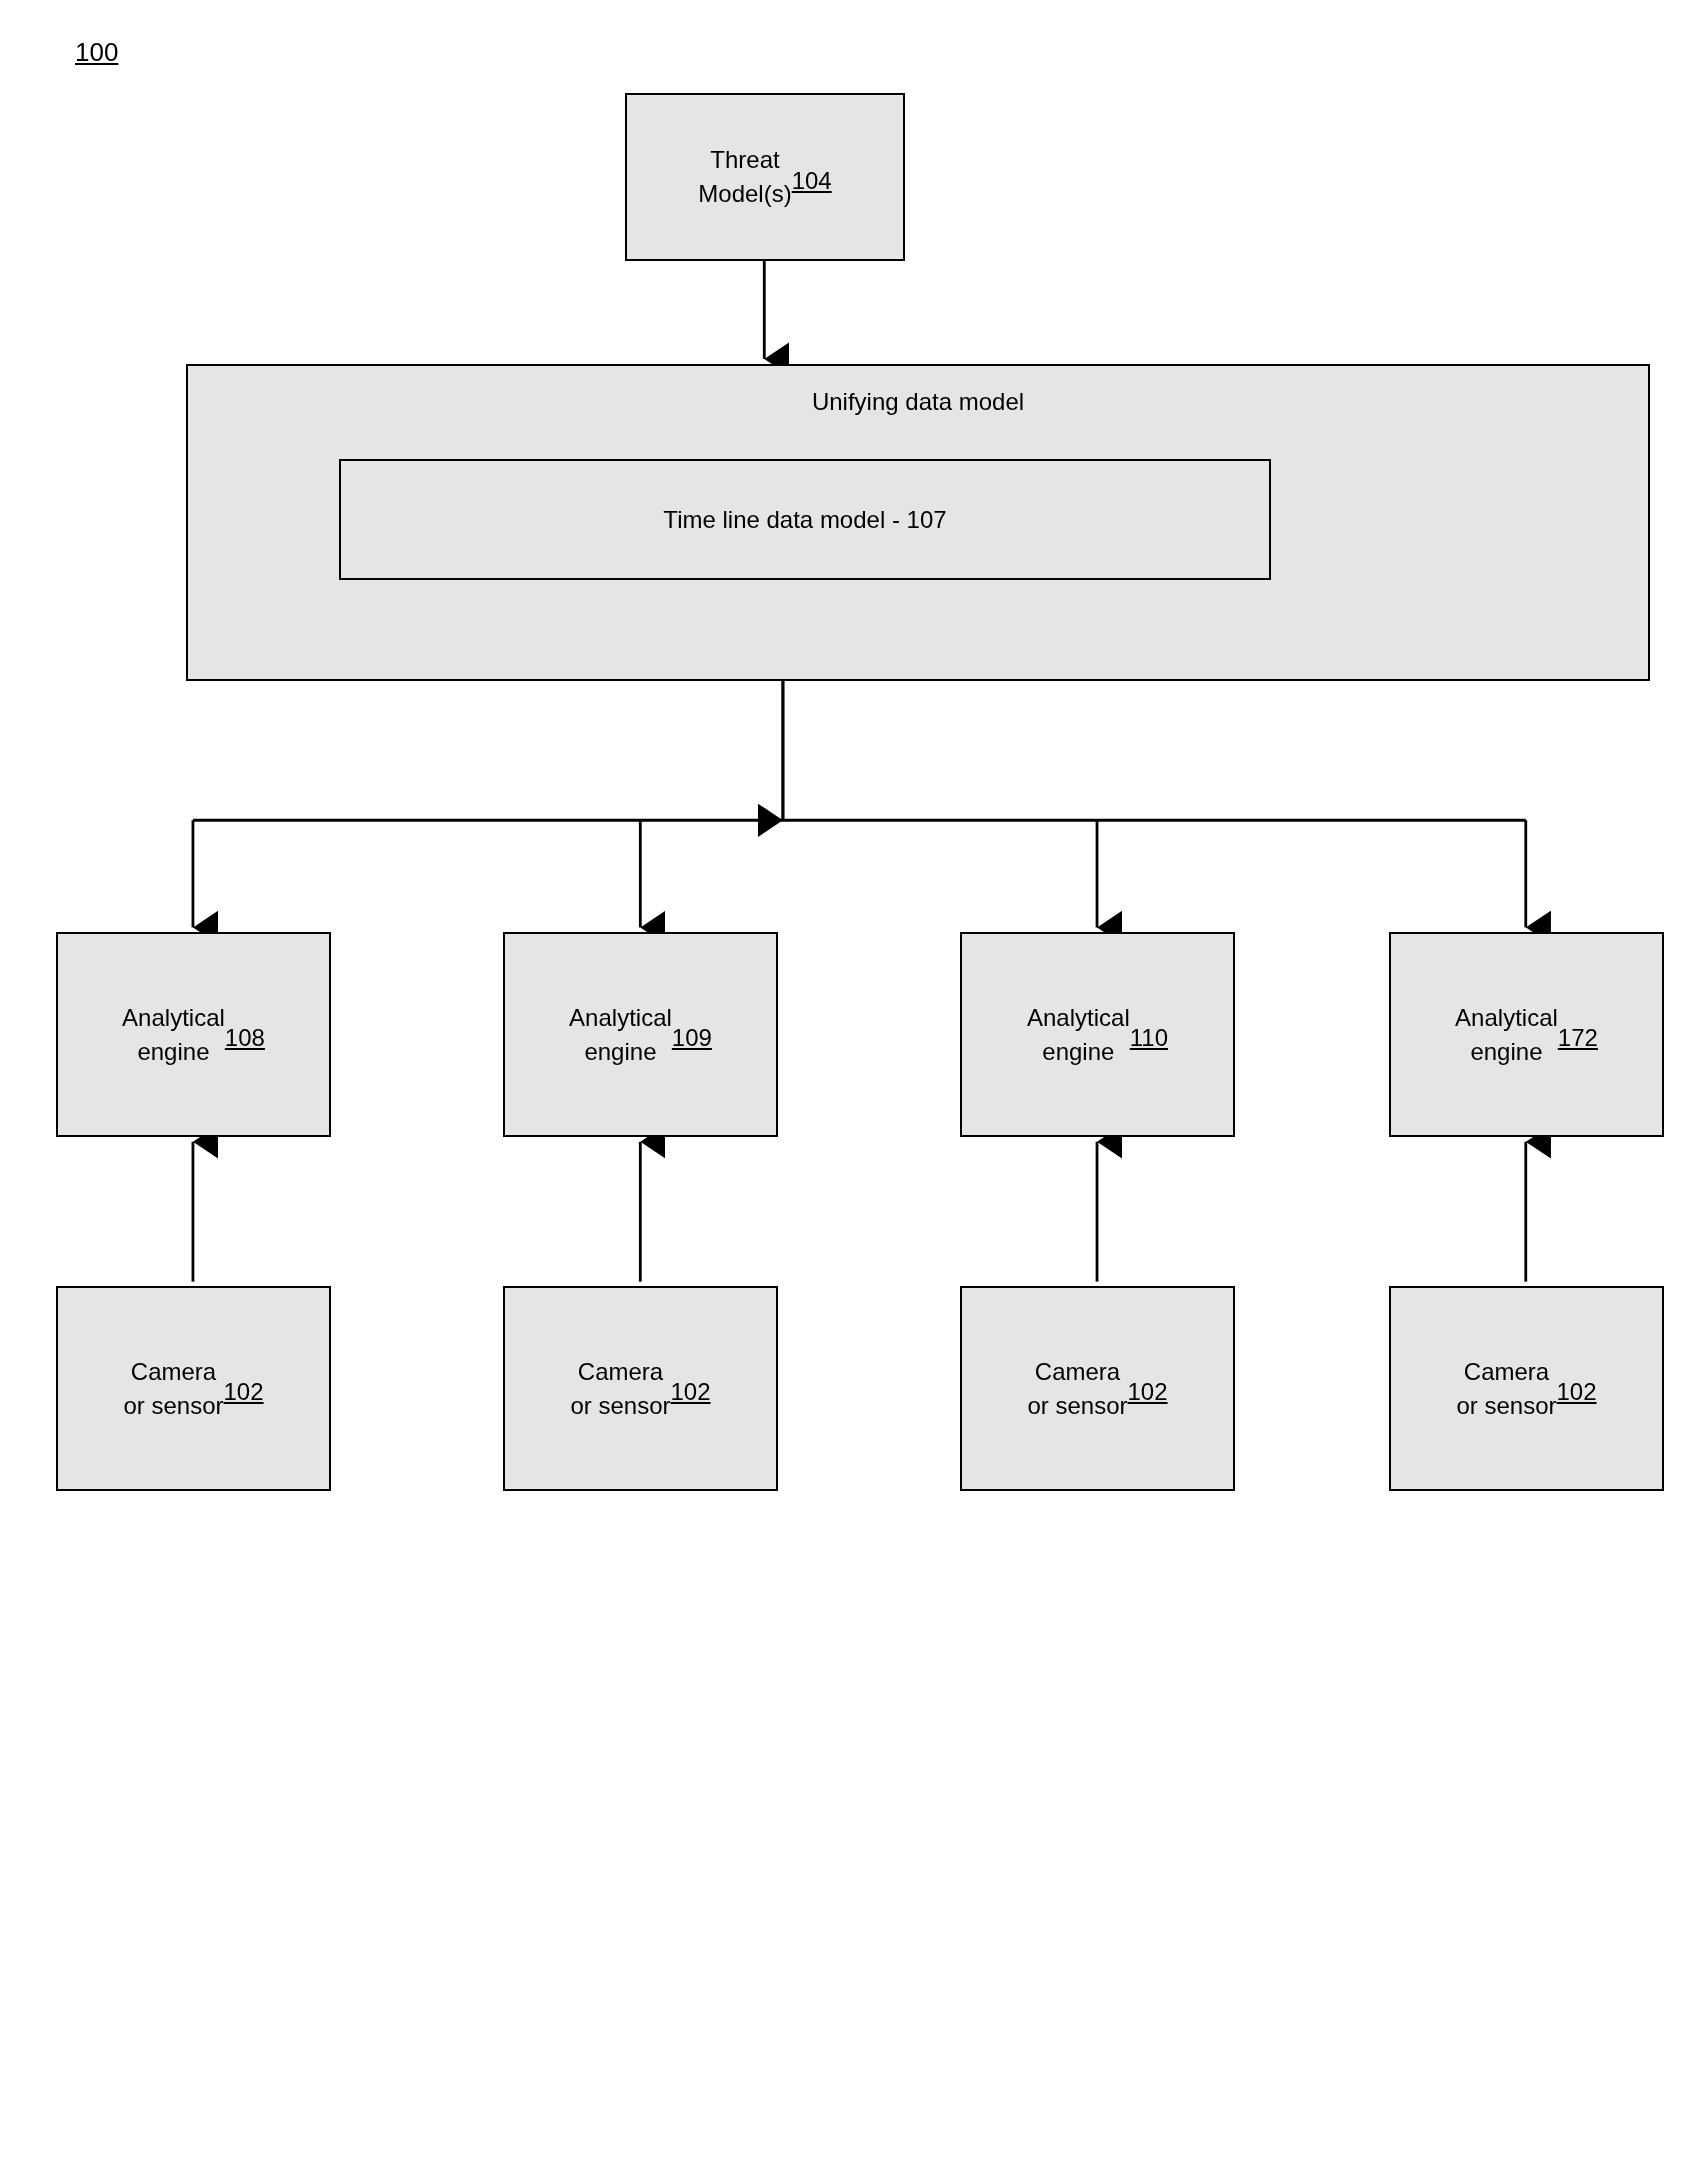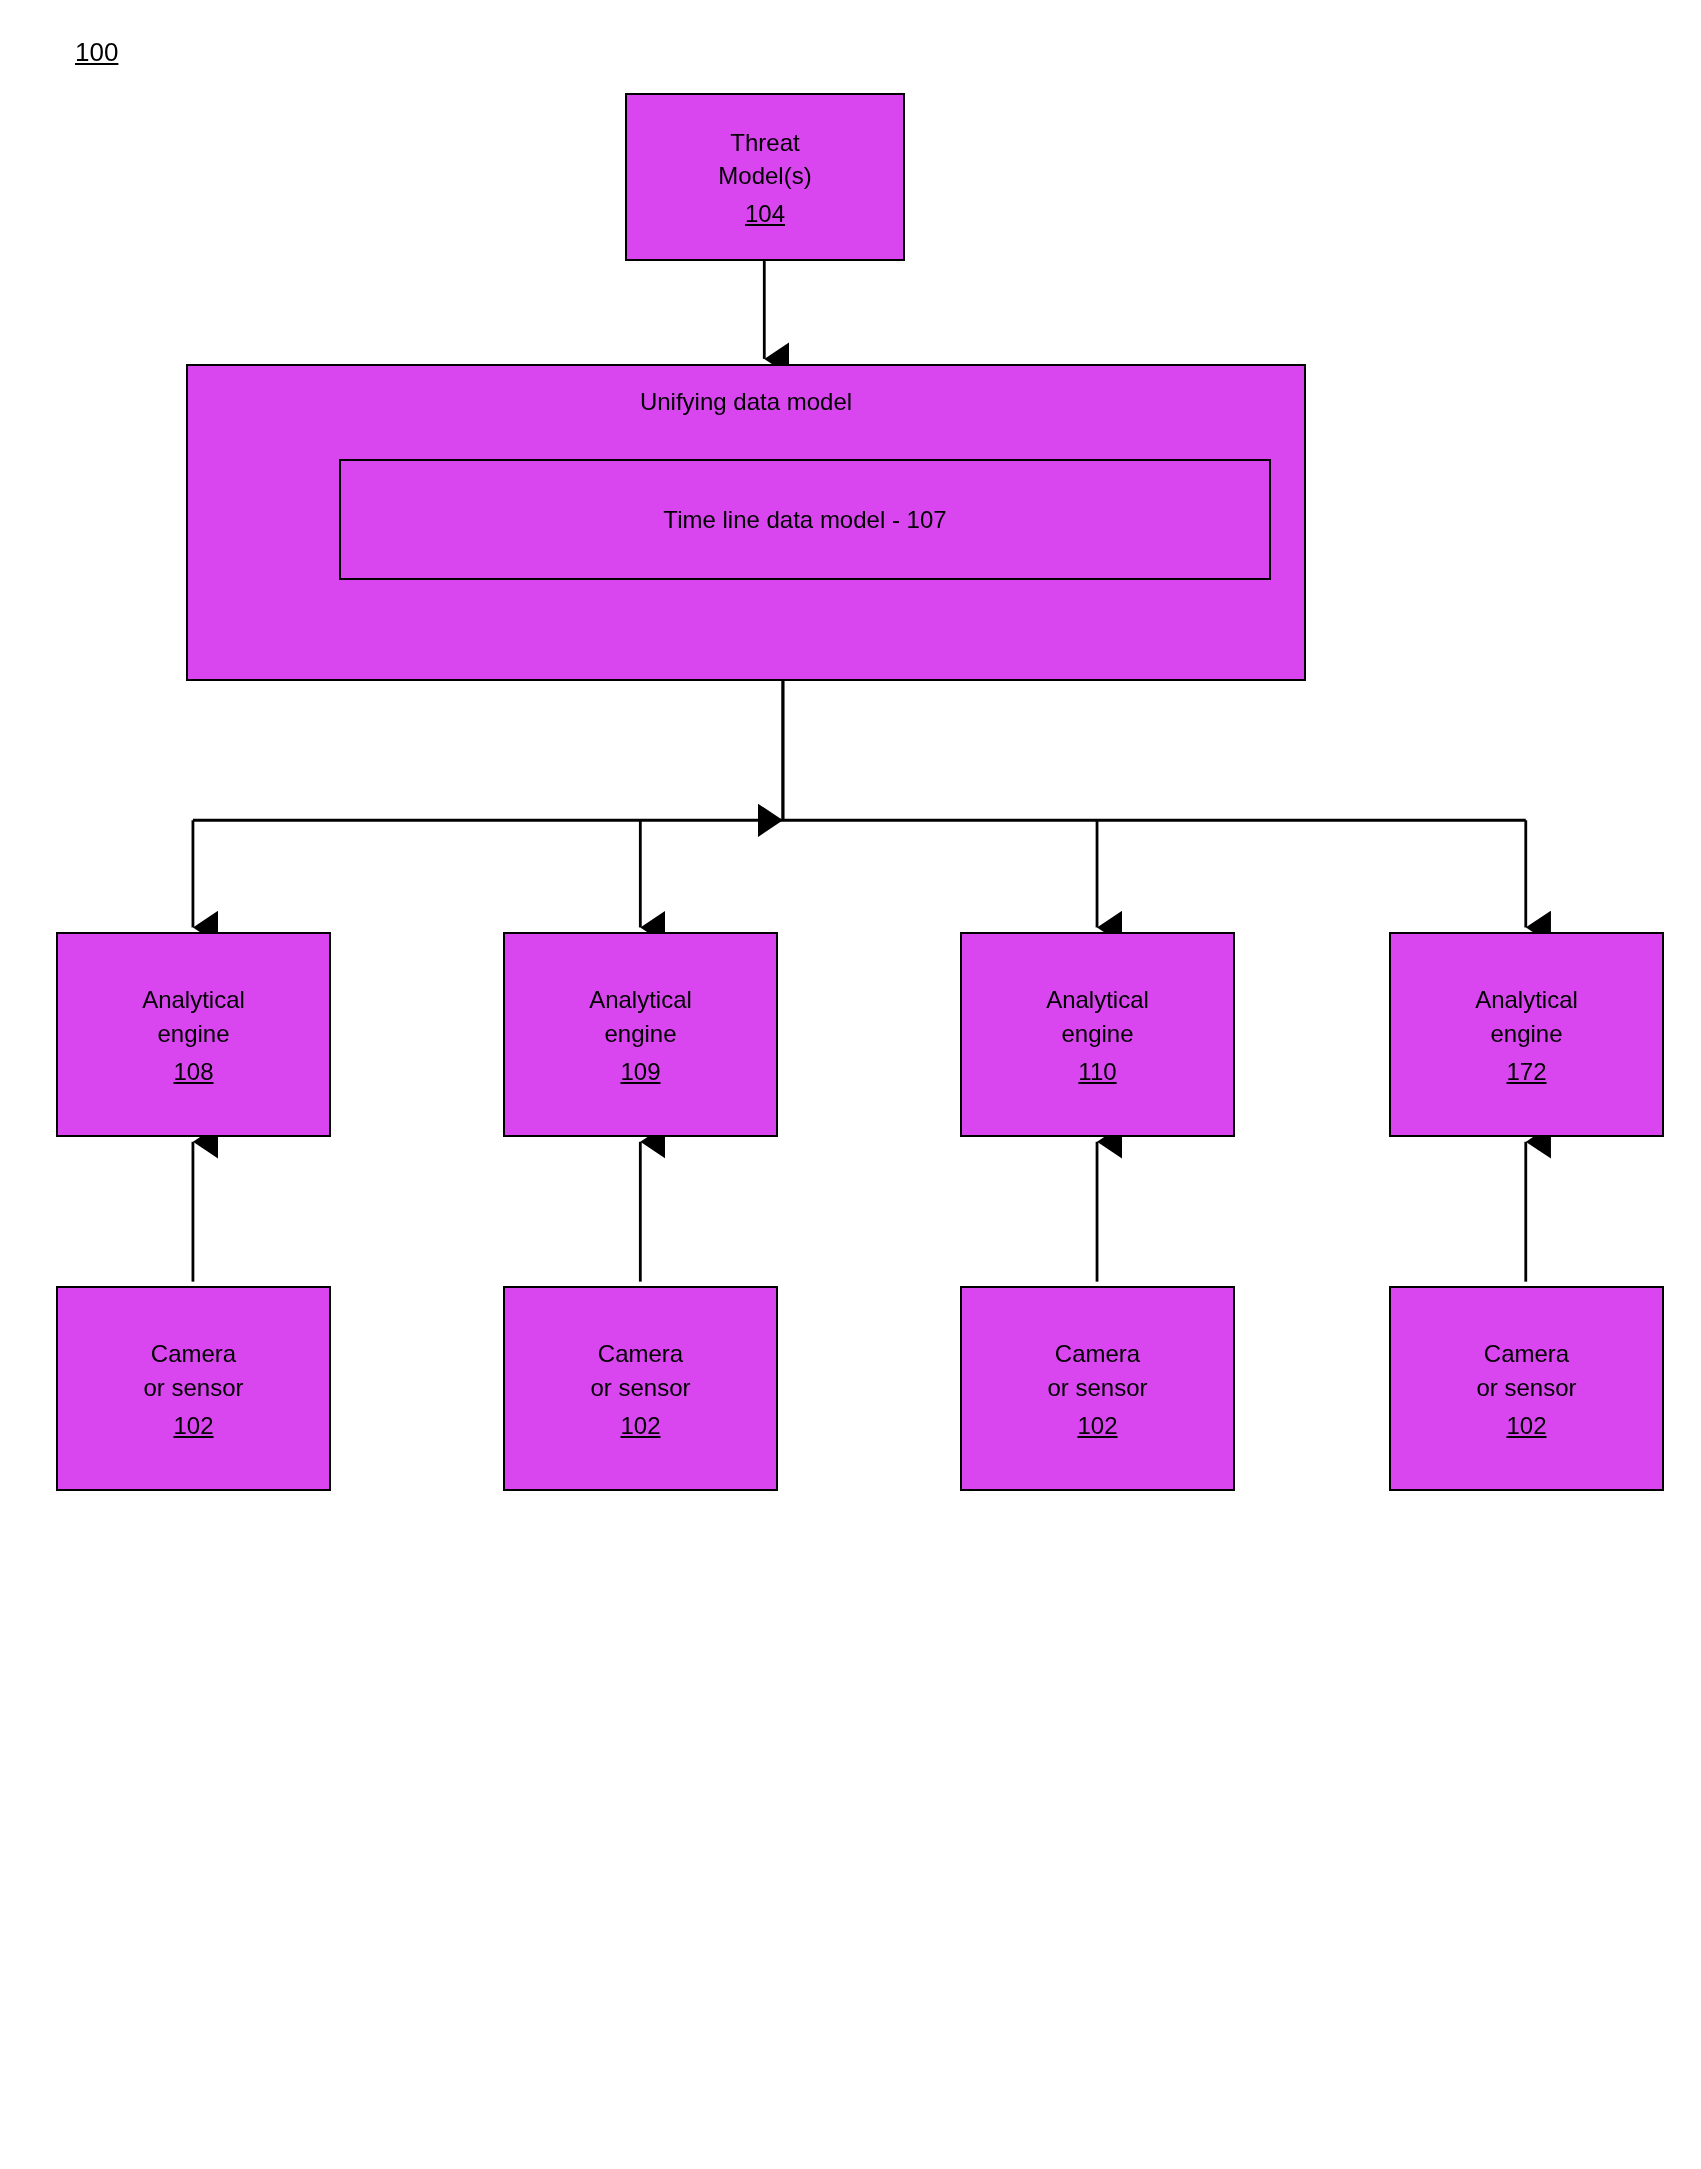--- a/index.html
+++ b/index.html
@@ -24,23 +24,23 @@
       left: 75px;
       font-size: 26px;
       text-decoration: underline;
       font-weight: normal;
     }
 
     
     .box {
       position: absolute;
       border: 2.8px solid #000;
-      background: #d946ef;
+      background: #e5e5e5;
       display: flex;
-      flex-direction: column;
+      flex-direction: row;
       align-items: center;
       justify-content: center;
       text-align: center;
     }
 
     .box-label {
       font-size: 24px;
       line-height: 1.4;
     }
 
@@ -113,21 +113,21 @@
     <line x1="1177" y1="1375" x2="1177" y2="1225" class="arrow-line" marker-end="url(#arrowhead-up)"></line>
 
     <line x1="1637" y1="1375" x2="1637" y2="1225" class="arrow-line" marker-end="url(#arrowhead-up)"></line>
   </svg>
 
   <div class="box" style="left:625px; top:93px; width:280px; height:168px;">
     <div class="box-label">Threat<br>Model(s)</div>
     <div class="box-number">104</div>
   </div>
 
-  <div class="box" style="left:186px; top:364px; width:1120px; height:317px;">
+  <div class="box" style="left:186px; top:364px; width:1464px; height:317px;">
     <div class="box-label" style="position:absolute; top:18.6px; left:0; right:0; text-align:center;">Unifying data model</div>
 
     <div class="box" style="position:absolute; left:131px; top:93px; width:932px; height:121px; border:2.8px solid #000;margin-left:20px;">
       <div class="box-label">Time line data model - 107</div>
     </div>
   </div>
 
   <div class="box" style="left:56px; top:932px; width:275px; height:205px;">
     <div class="box-label">Analytical<br>engine</div>
     <div class="box-number">108</div>

